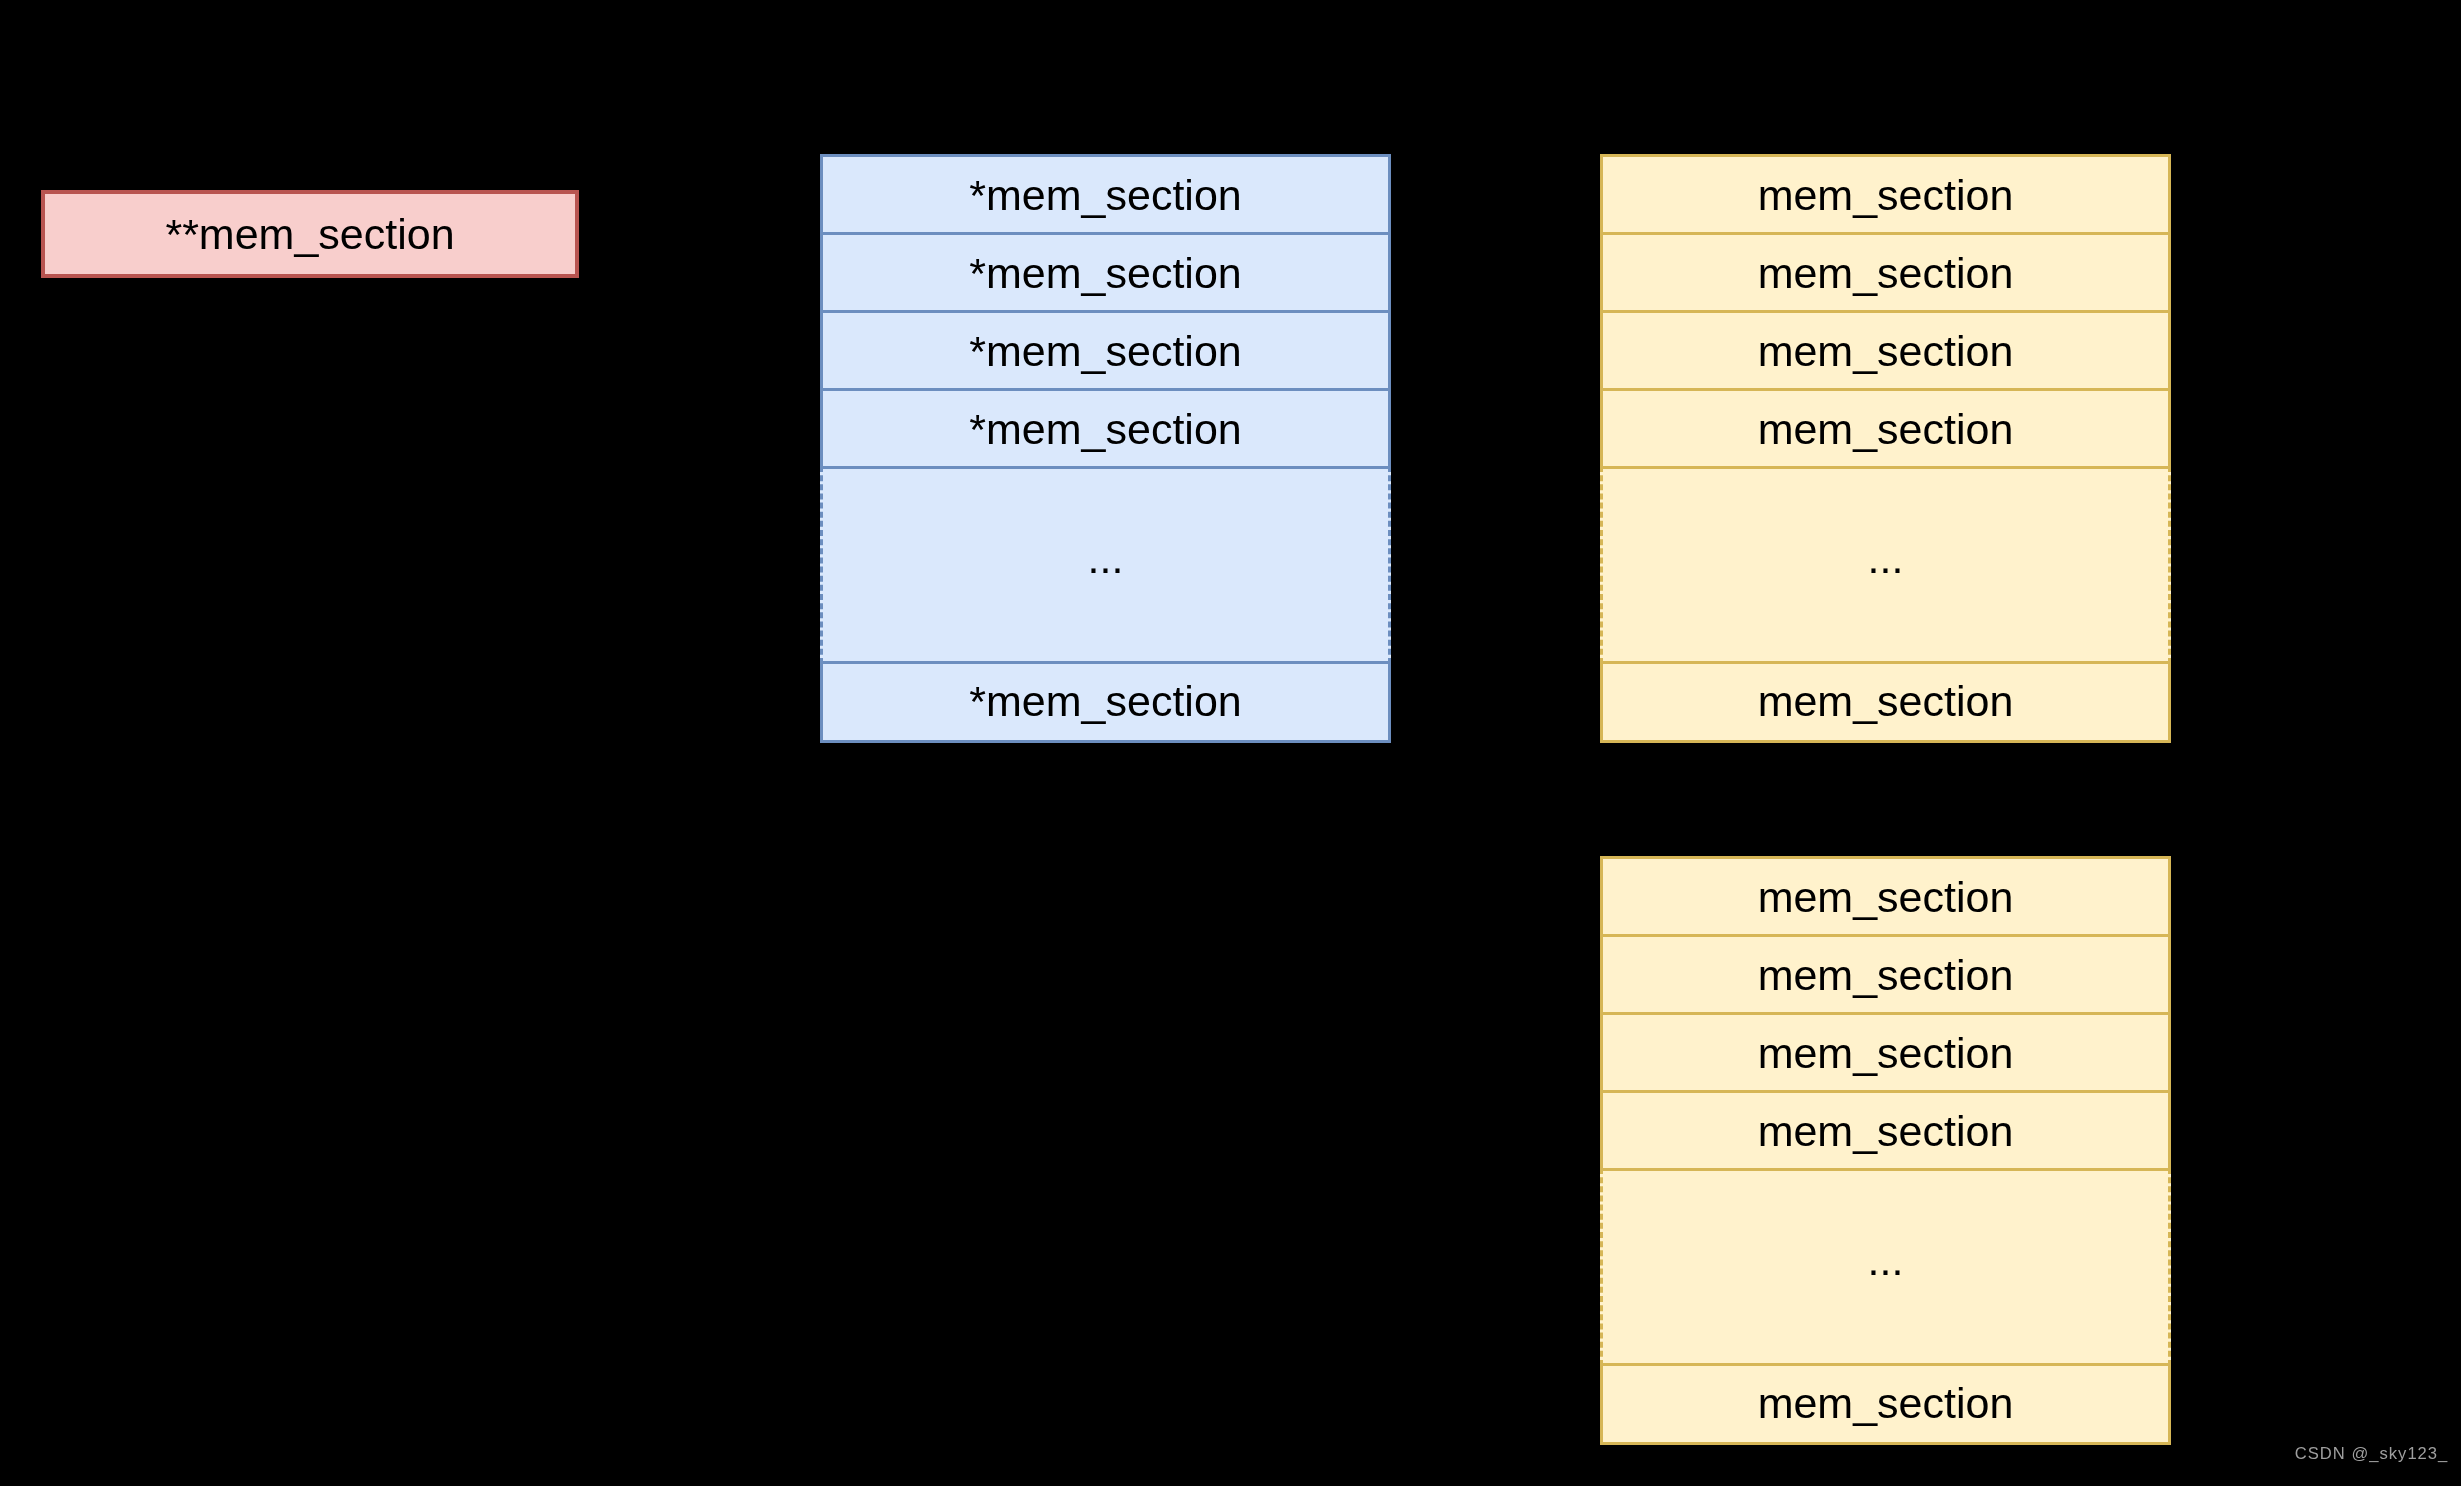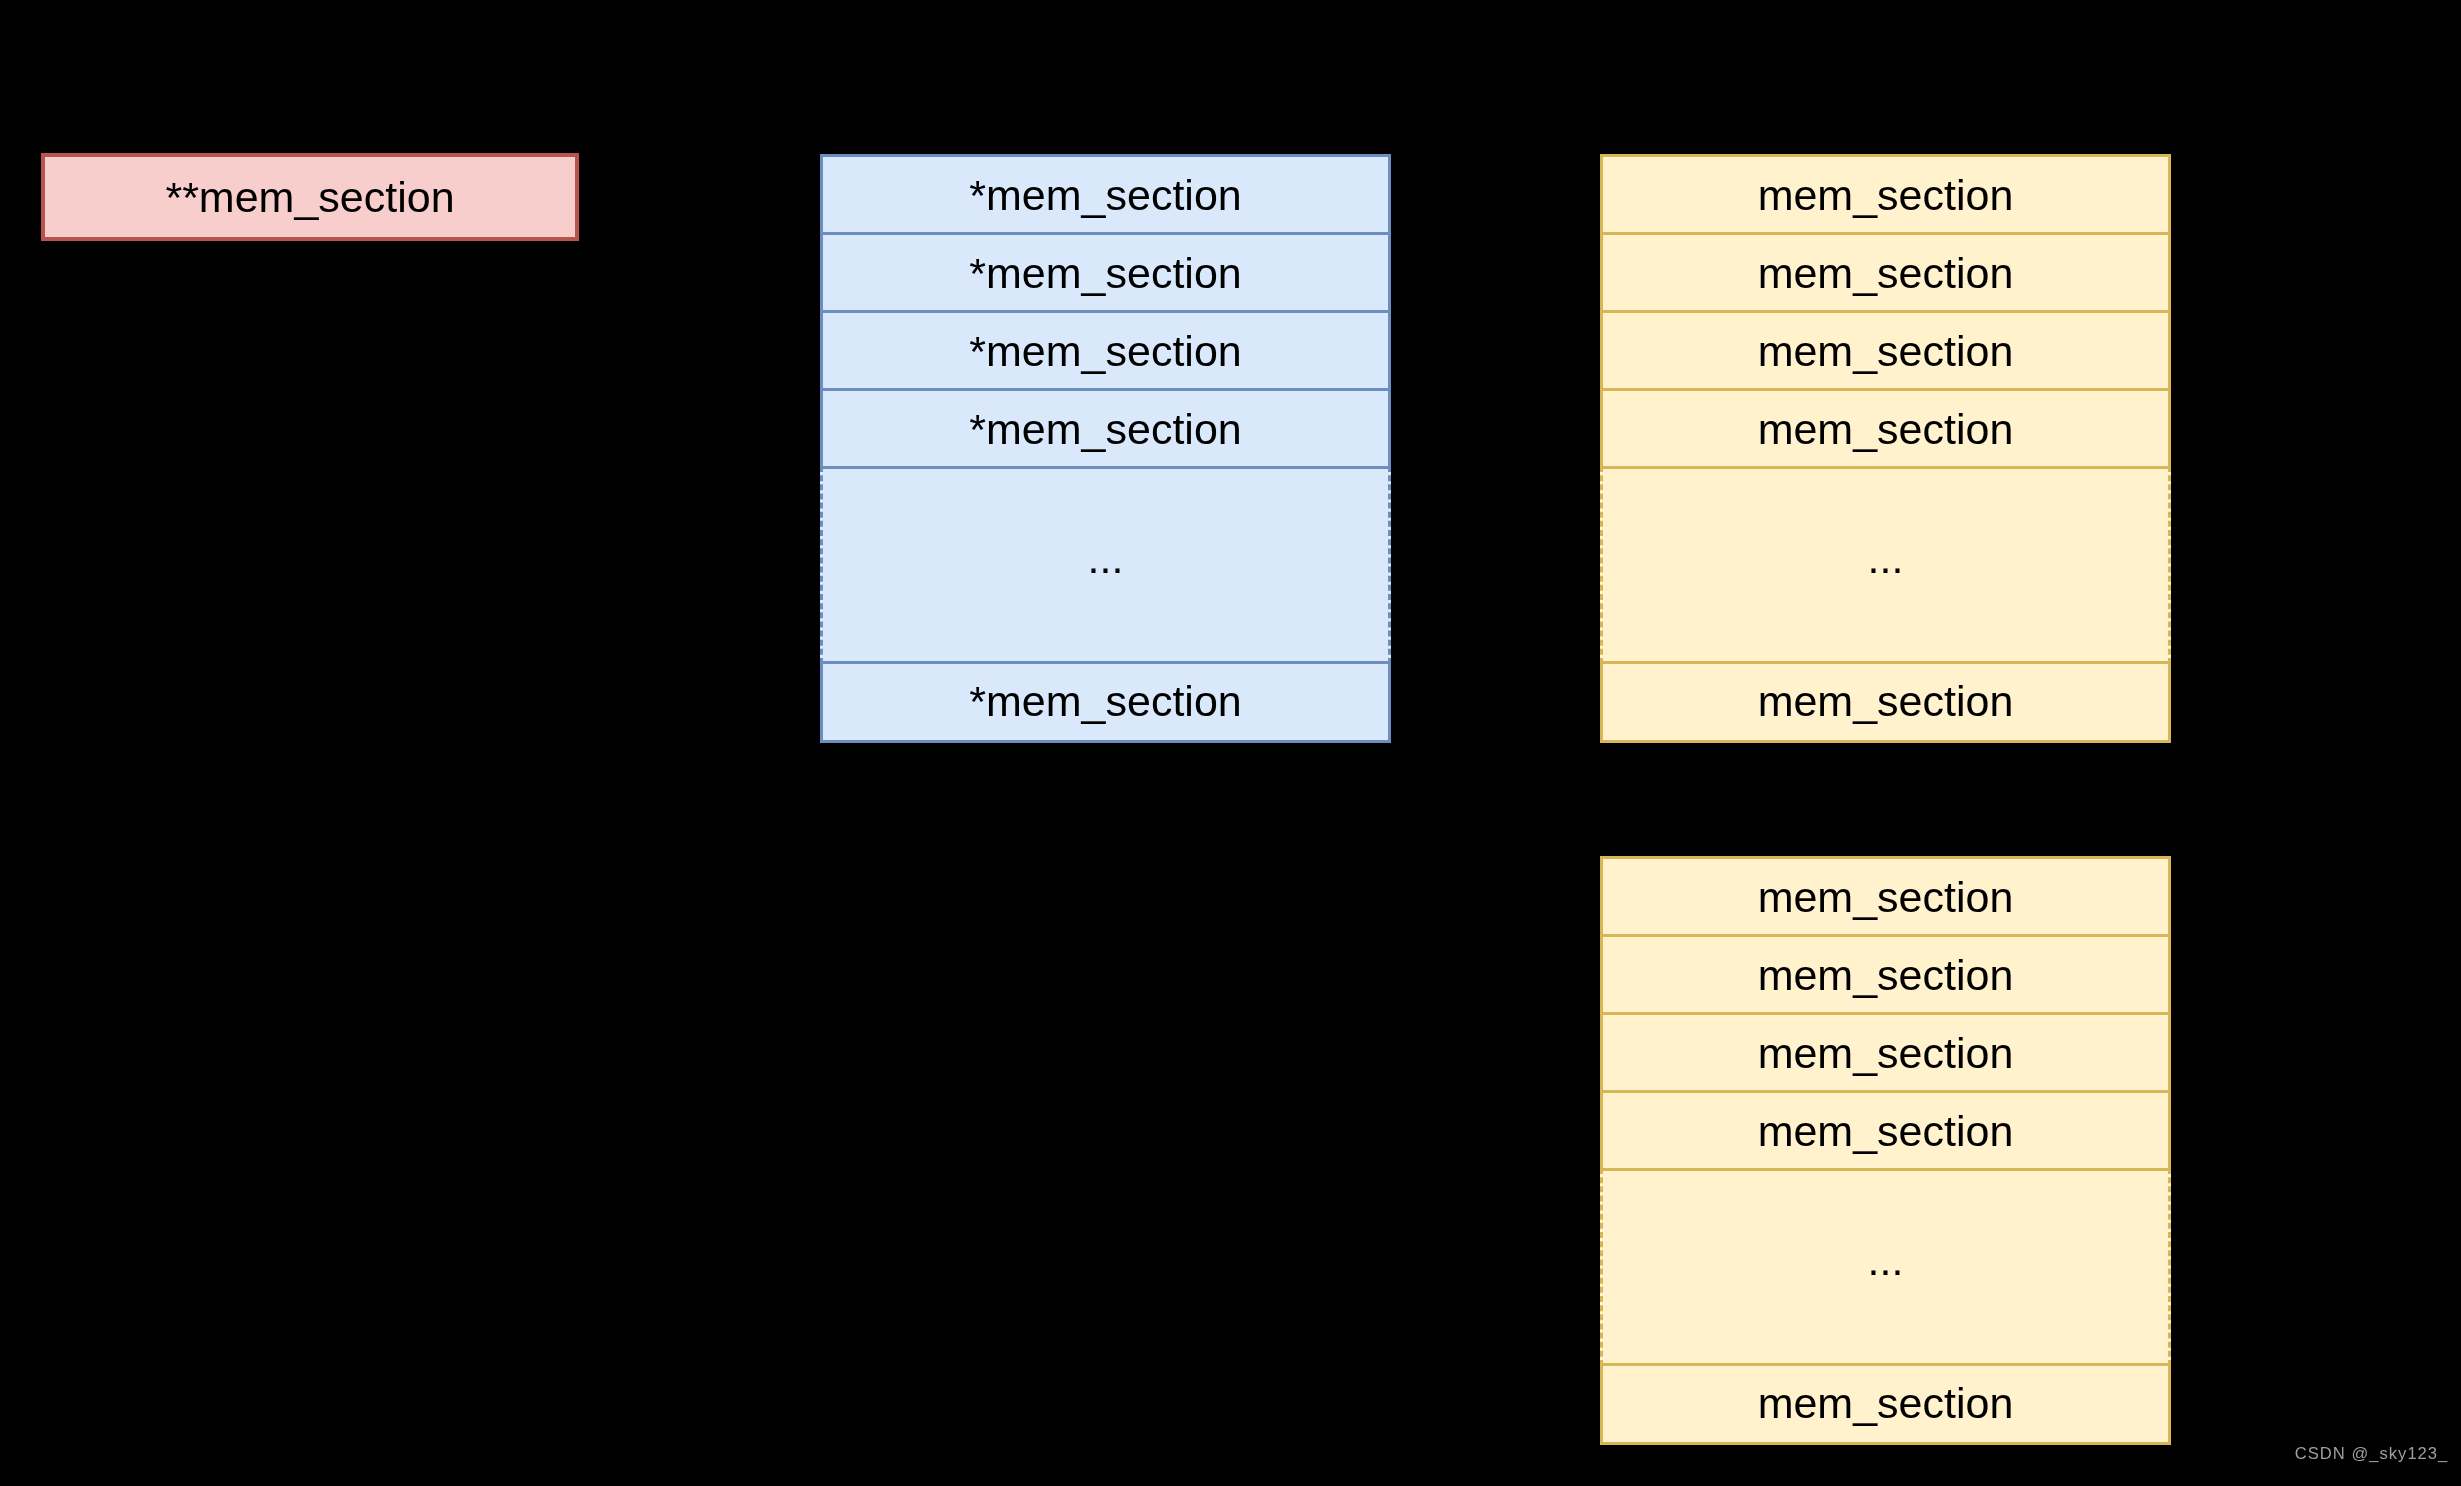--- a/index.html
+++ b/index.html
@@ -67,21 +67,21 @@
     bottom: 22px;
     font-size: 16.6px;
     letter-spacing: 1px;
   }
 </style>
 </head>
 <body>
 
 <div>
 
-  <div class="single-box" id="pointer-box" style="background: rgb(248, 206, 204); border-color: rgb(184, 84, 80);">
+  <div class="single-box" id="pointer-box" style="background: rgb(248, 206, 204); border-color: rgb(184, 84, 80); margin-top: 37px;">
     <span class="cell-label">**mem_section</span>
   </div>
 
   <div class="column col-pointer" id="pointer-array">
       <div class="cell" style="background: rgb(218, 232, 252); border-color: rgb(108, 142, 191);">
         <span class="cell-label">*mem_section</span>
       </div>
       <div class="cell" style="background: rgb(218, 232, 252); border-color: rgb(108, 142, 191);">
         <span class="cell-label">*mem_section</span>
       </div>

